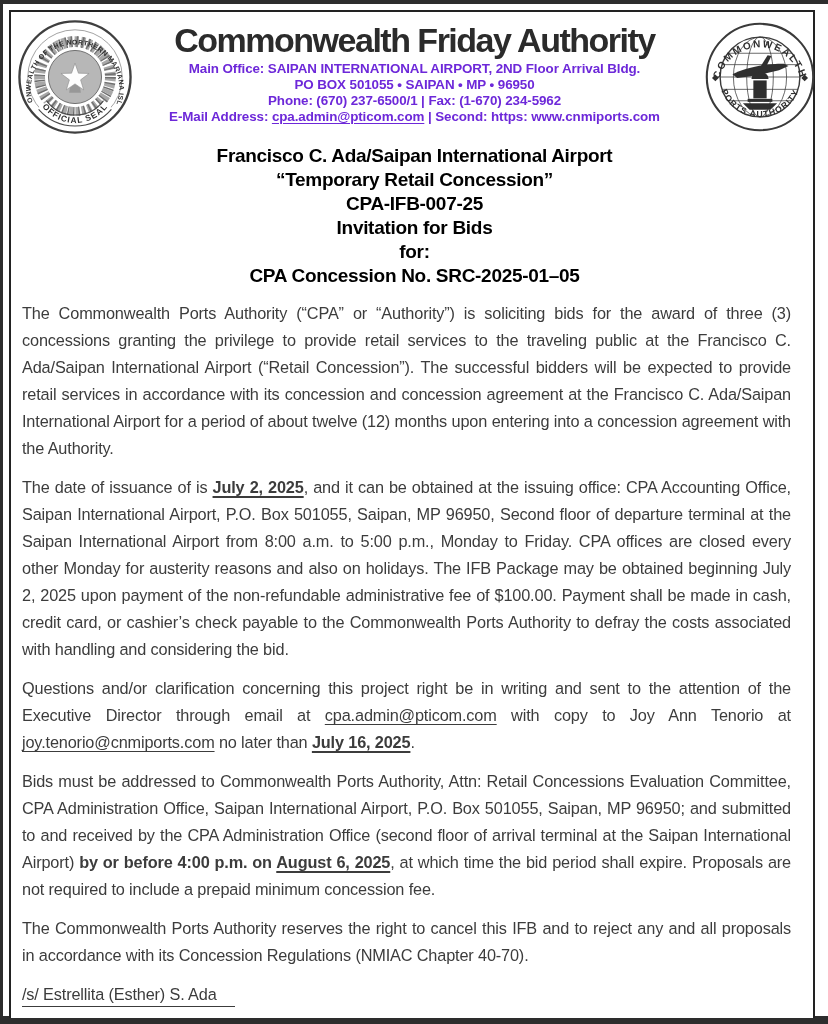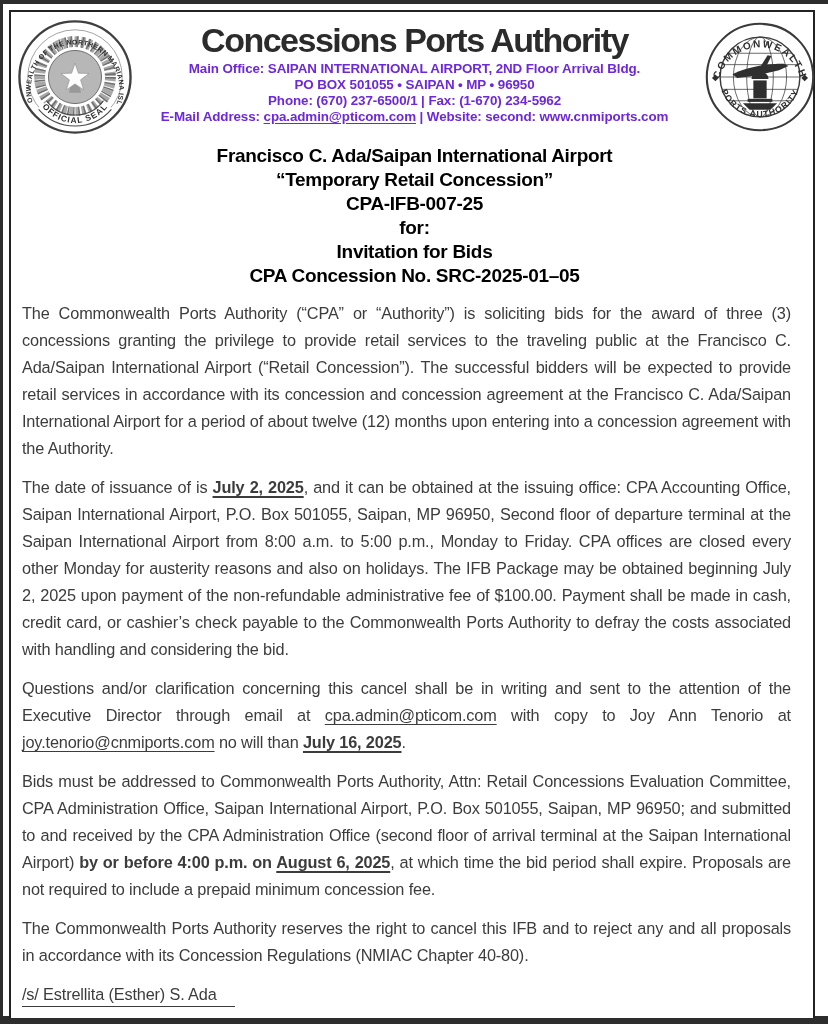--- a/index.html
+++ b/index.html
@@ -69,25 +69,25 @@
       <path d="M 23,93 A 49,49 0 0 0 97,93" stroke="#4a4a4a" stroke-width="1.1" fill="none"></path>
       <text font-size="7" font-weight="bold" fill="#2f2f2f" letter-spacing="0.4">
         <textPath href="#ls-top" startOffset="50%" text-anchor="middle">COMMONWEALTH OF THE NORTHERN MARIANA ISLANDS</textPath>
       </text>
       <text font-size="8.5" font-weight="bold" fill="#2f2f2f" letter-spacing="1">
         <textPath href="#ls-bottom" startOffset="50%" text-anchor="middle">OFFICIAL SEAL</textPath>
       </text>
     </svg>
 
     <div class="hdr-center">
-      <h1 class="org-name">Concessions Ports Authority</h1>
+      <h1 class="org-name">Commonwealth Friday Authority</h1>
       <div class="hdr-line">Main Office: SAIPAN INTERNATIONAL AIRPORT, 2ND Floor Arrival Bldg.</div>
       <div class="hdr-line">PO BOX 501055 • SAIPAN • MP • 96950</div>
       <div class="hdr-line">Phone: (670) 237-6500/1 | Fax: (1-670) 234-5962</div>
-      <div class="hdr-line"><span>E-Mail Address: </span><span class="u-thin">cpa.admin@pticom.com</span><span> | Website: second: www.cnmiports.com</span></div>
+      <div class="hdr-line"><span>E-Mail Address: </span><span class="u-thin">cpa.admin@pticom.com</span><span> | Second: https: www.cnmiports.com</span></div>
     </div>
 
     <svg class="seal seal-right" width="114" height="114" viewBox="0 0 120 120">
       <defs>
         <path id="rs-top" d="M 17,82 A 44,44 0 1 1 103,82"></path>
         <path id="rs-bottom" d="M 19,74 A 44,44 0 0 0 101,74"></path>
       </defs>
       <circle cx="60" cy="60" r="56" fill="#ffffff" stroke="#3a3a3a" stroke-width="2.2"></circle>
       <circle cx="60" cy="60" r="42" fill="#ffffff" stroke="#3a3a3a" stroke-width="1.5"></circle>
       <ellipse cx="60" cy="60" rx="14" ry="42" fill="none" stroke="#3a3a3a" stroke-width="0.8"></ellipse>
@@ -118,35 +118,35 @@
       <text font-size="9" font-weight="bold" fill="#2f2f2f" letter-spacing="1.2">
         <textPath href="#rs-bottom" startOffset="50%" text-anchor="middle">PORTS AUTHORITY</textPath>
       </text>
     </svg>
   </header>
 
   <section class="title-block">
     <div class="title-line">Francisco C. Ada/Saipan International Airport</div>
     <div class="title-line">“Temporary Retail Concession”</div>
     <div class="title-line">CPA-IFB-007-25</div>
+    <div class="title-line">Invitation for Bids</div>
     <div class="title-line">for:</div>
-    <div class="title-line">Invitation for Bids</div>
     <div class="title-line">CPA Concession No. SRC-2025-01–05</div>
   </section>
 
   <section class="body-text">
     <p><span>The Commonwealth Ports Authority (“CPA” or “Authority”) is soliciting bids for the award of three (3) concessions granting the privilege to provide retail services to the traveling public at the Francisco C. Ada/Saipan International Airport (“Retail Concession”). The successful bidders will be expected to provide retail services in accordance with its concession and concession agreement at the Francisco C. Ada/Saipan International Airport for a period of about twelve (12) months upon entering into a concession agreement with the Authority.</span></p>
 
     <p><span>The date of issuance of is </span><span class="bu">July 2, 2025</span><span>, and it can be obtained at the issuing office: CPA Accounting Office, Saipan International Airport, P.O. Box 501055, Saipan, MP 96950, Second floor of departure terminal at the Saipan International Airport from 8:00 a.m. to 5:00 p.m., Monday to Friday. CPA offices are closed every other Monday for austerity reasons and also on holidays. The IFB Package may be obtained beginning July 2, 2025 upon payment of the non-refundable administrative fee of $100.00. Payment shall be made in cash, credit card, or cashier’s check payable to the Commonwealth Ports Authority to defray the costs associated with handling and considering the bid.</span></p>
 
-    <p><span>Questions and/or clarification concerning this cancel shall be in writing and sent to the attention of the Executive Director through email at </span><span class="ul">cpa.admin@pticom.com</span><span> with copy to Joy Ann Tenorio at </span><span class="ul">joy.tenorio@cnmiports.com</span><span> no will than </span><span class="bu">July 16, 2025</span><span>.</span></p>
+    <p><span>Questions and/or clarification concerning this project right be in writing and sent to the attention of the Executive Director through email at </span><span class="ul">cpa.admin@pticom.com</span><span> with copy to Joy Ann Tenorio at </span><span class="ul">joy.tenorio@cnmiports.com</span><span> no later than </span><span class="bu">July 16, 2025</span><span>.</span></p>
 
     <p><span>Bids must be addressed to Commonwealth Ports Authority, Attn: Retail Concessions Evaluation Committee, CPA Administration Office, Saipan International Airport, P.O. Box 501055, Saipan, MP 96950; and submitted to and received by the CPA Administration Office (second floor of arrival terminal at the Saipan International Airport) </span><span class="b">by or before 4:00 p.m. on </span><span class="bu">August 6, 2025</span><span>, at which time the bid period shall expire. Proposals are not required to include a prepaid minimum concession fee.</span></p>
 
-    <p><span>The Commonwealth Ports Authority reserves the right to cancel this IFB and to reject any and all proposals in accordance with its Concession Regulations (NMIAC Chapter 40-80).</span></p>
+    <p><span>The Commonwealth Ports Authority reserves the right to cancel this IFB and to reject any and all proposals in accordance with its Concession Regulations (NMIAC Chapter 40-70).</span></p>
   </section>
 
   <div class="signature">
     <div class="sig-name">/s/ Estrellita (Esther) S. Ada</div>
     <div class="sig-title">Executive Director</div>
   </div>
 
 </div>
 
 </body></html>

